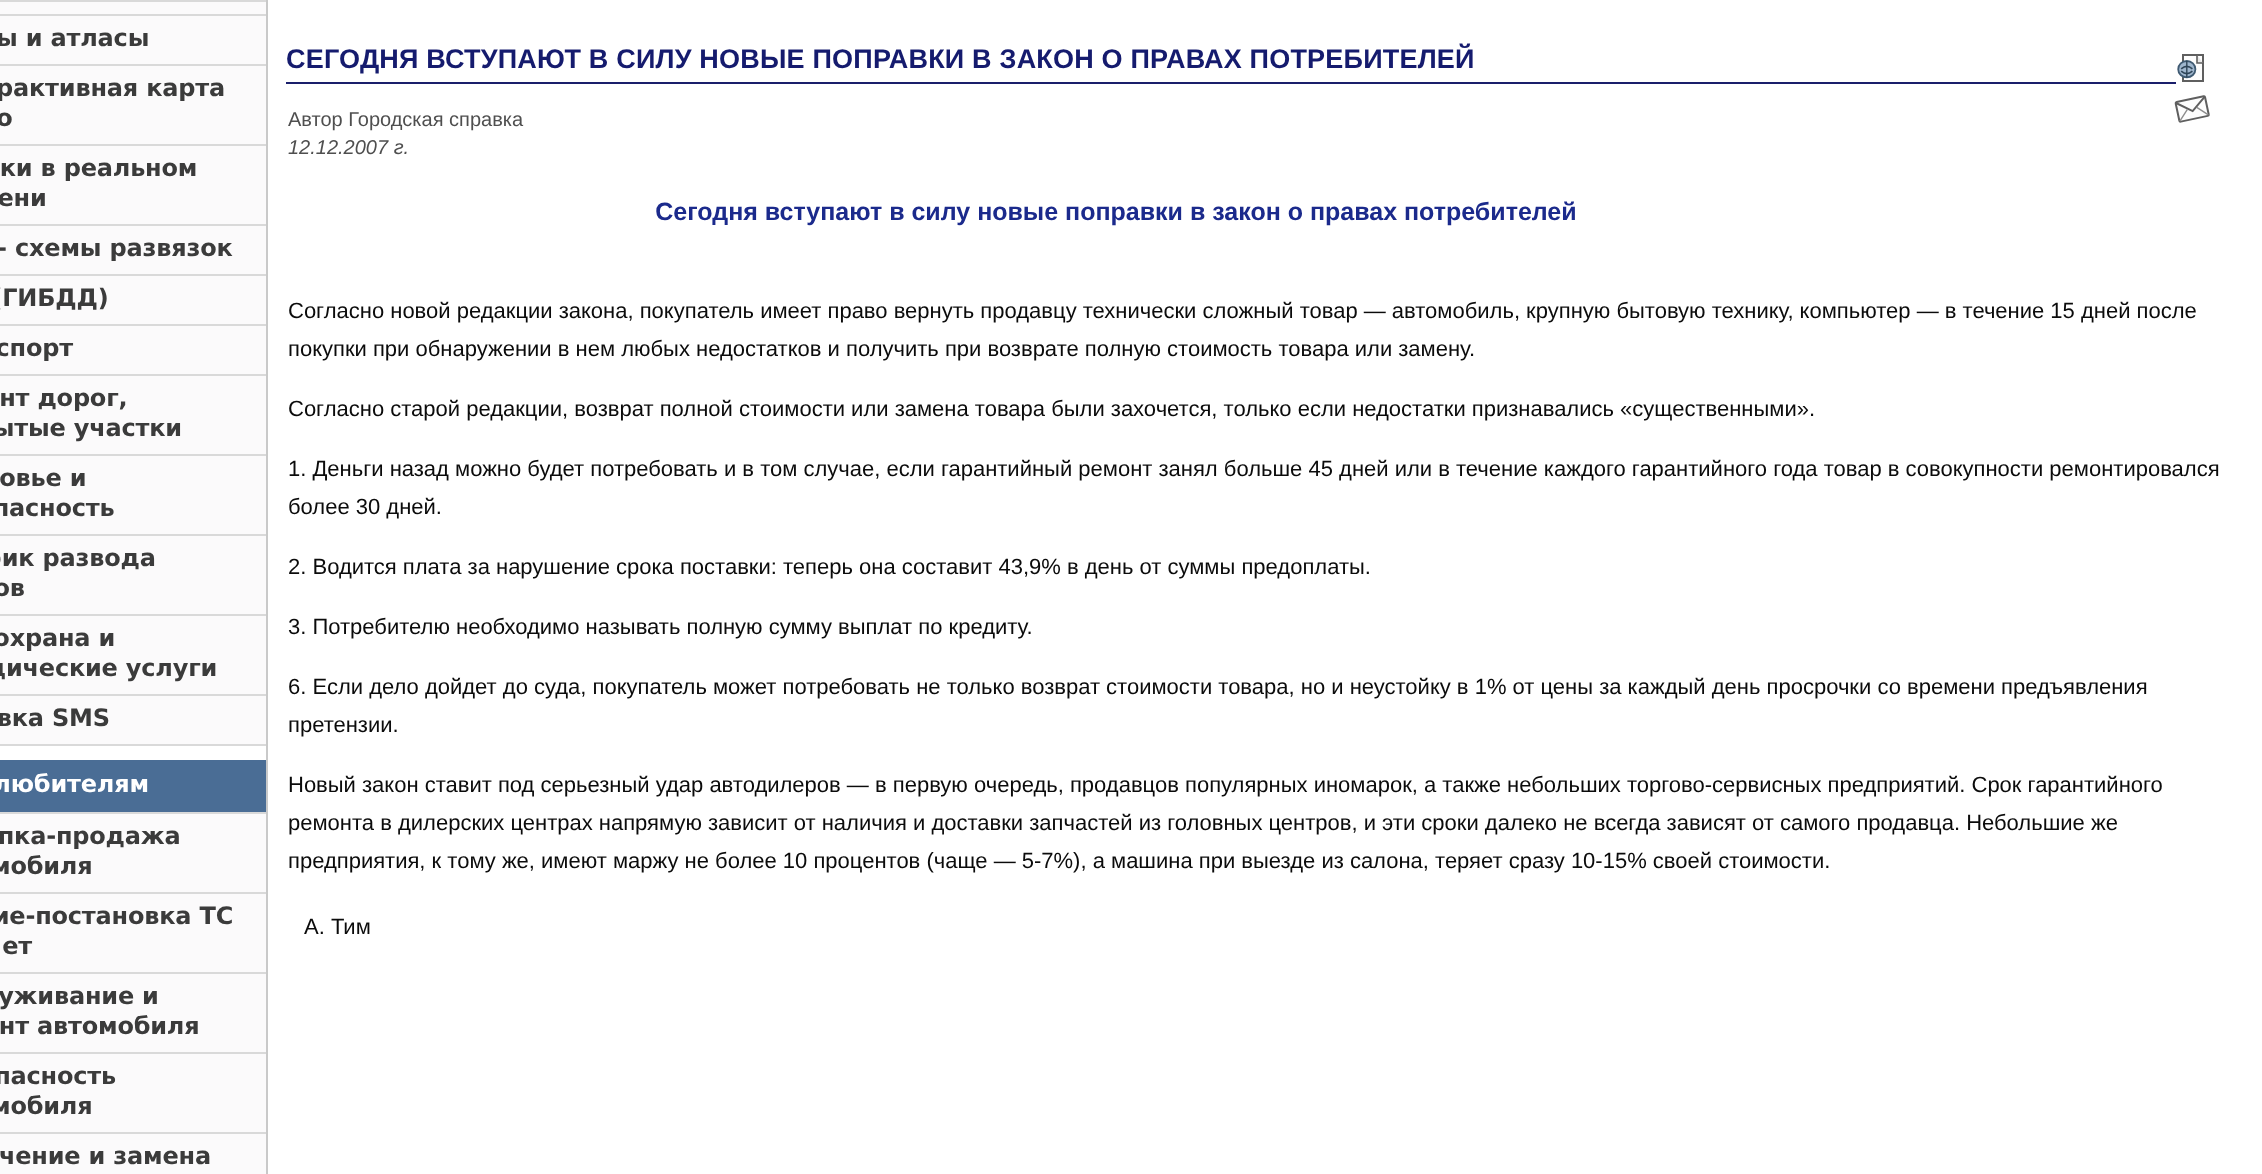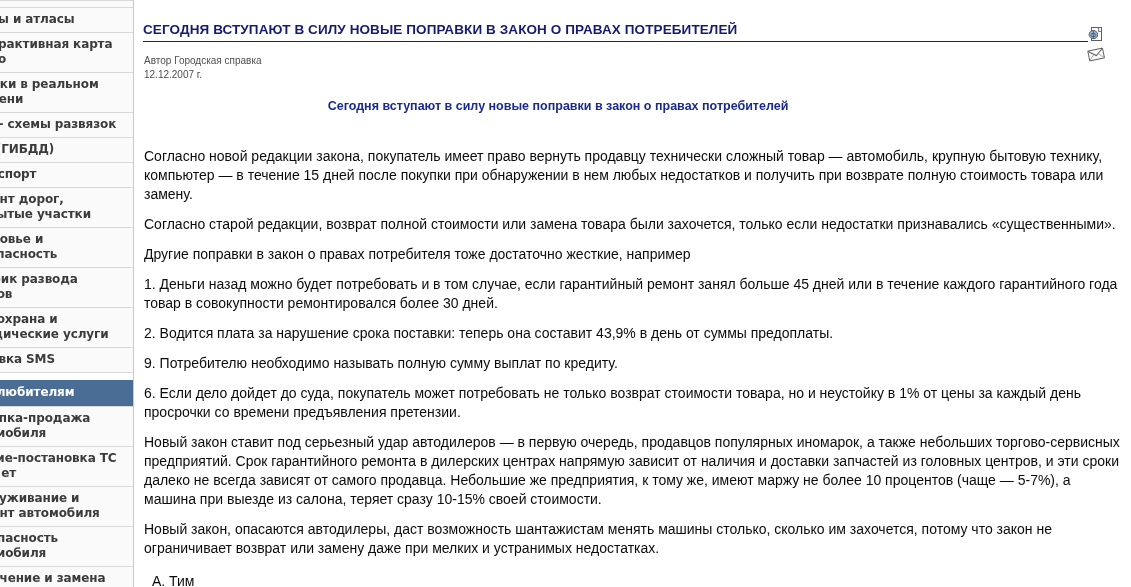--- a/index.html
+++ b/index.html
@@ -134,40 +134,41 @@
 
   .byline {
     margin: 12px 0 0 9px;
     font-family: "Liberation Sans", "DejaVu Sans", sans-serif;
     font-size: 10px;
     color: #4f4f4f;
     line-height: 14px;
   }
   .byline .date {
     display: block;
+    font-style: italic;
   }
 
   .subhead {
     margin: 17px 0 0 0;
     text-align: center;
     padding-right: 150px;
     font-family: "Liberation Sans", "DejaVu Sans", sans-serif;
     font-size: 12.5px;
     font-weight: bold;
     color: #1b2a8c;
   }
 
   .body-text {
     margin: 34px 0 0 9px;
     width: 978px;
   }
   .body-text p {
     margin: 0 0 11px 0;
     font-family: "Liberation Sans", "DejaVu Sans", sans-serif;
-    font-size: 14px;
+    font-size: 11px;
     line-height: 19px;
     color: #0b0b0b;
   }
   .body-text p.sign {
     margin-top: 14px;
     margin-left: 8px;
   }
 </style>
 </head>
 <body>
@@ -250,24 +251,22 @@
     <div class="byline">
       <span>Автор Городская справка</span>
       <span class="date">12.12.2007 г.</span>
     </div>
 
     <div class="subhead">Сегодня вступают в силу новые поправки в закон о правах потребителей</div>
 
     <div class="body-text">
       <p>Согласно новой редакции закона, покупатель имеет право вернуть продавцу технически сложный товар — автомобиль, крупную бытовую технику, компьютер — в течение 15 дней после покупки при обнаружении в нем любых недостатков и получить при возврате полную стоимость товара или замену.</p>
       <p>Согласно старой редакции, возврат полной стоимости или замена товара были захочется, только если недостатки признавались «существенными».</p>
-      <p>Другие поправки в закон о правах потребителя тоже достаточно жесткие, например</p>
       <p>1. Деньги назад можно будет потребовать и в том случае, если гарантийный ремонт занял больше 45 дней или в течение каждого гарантийного года товар в совокупности ремонтировался более 30 дней.</p>
       <p>2. Водится плата за нарушение срока поставки: теперь она составит 43,9% в день от суммы предоплаты.</p>
-      <p>9. Потребителю необходимо называть полную сумму выплат по кредиту.</p>
+      <p>3. Потребителю необходимо называть полную сумму выплат по кредиту.</p>
       <p>6. Если дело дойдет до суда, покупатель может потребовать не только возврат стоимости товара, но и неустойку в 1% от цены за каждый день просрочки со времени предъявления претензии.</p>
       <p>Новый закон ставит под серьезный удар автодилеров — в первую очередь, продавцов популярных иномарок, а также небольших торгово-сервисных предприятий. Срок гарантийного ремонта в дилерских центрах напрямую зависит от наличия и доставки запчастей из головных центров, и эти сроки далеко не всегда зависят от самого продавца. Небольшие же предприятия, к тому же, имеют маржу не более 10 процентов (чаще — 5-7%), а машина при выезде из салона, теряет сразу 10-15% своей стоимости.</p>
-      <p>Новый закон, опасаются автодилеры, даст возможность шантажистам менять машины столько, сколько им захочется, потому что закон не ограничивает возврат или замену даже при мелких и устранимых недостатках.</p>
       <p class="sign">А. Тим</p>
     </div>
 
   </div>
 </div>
 
 </body></html>

